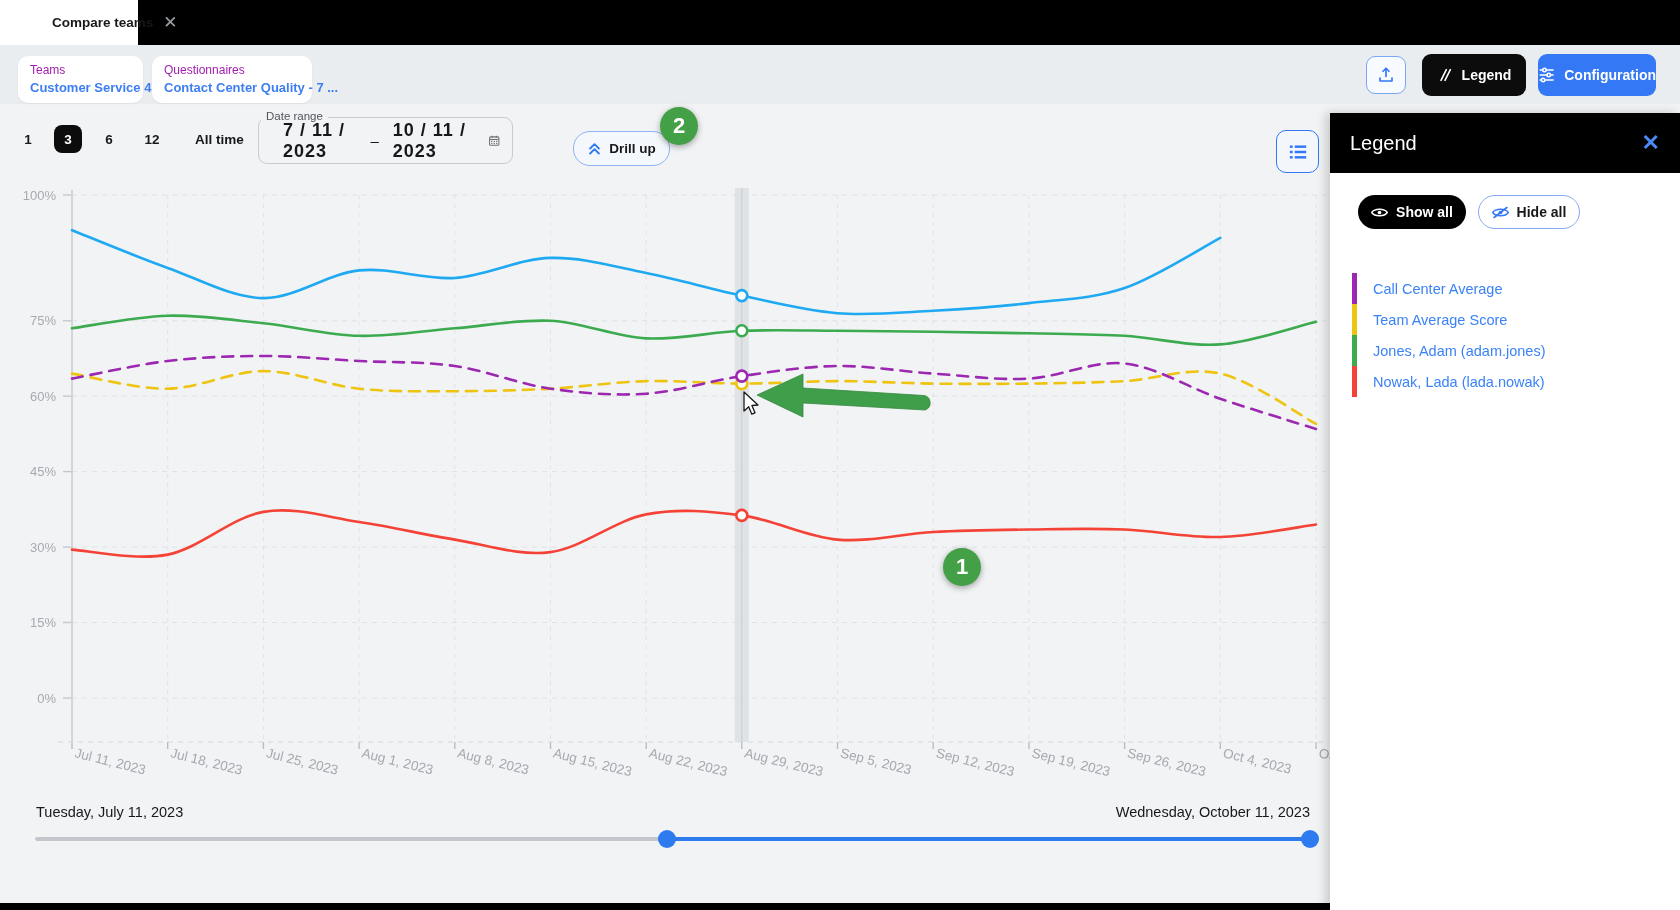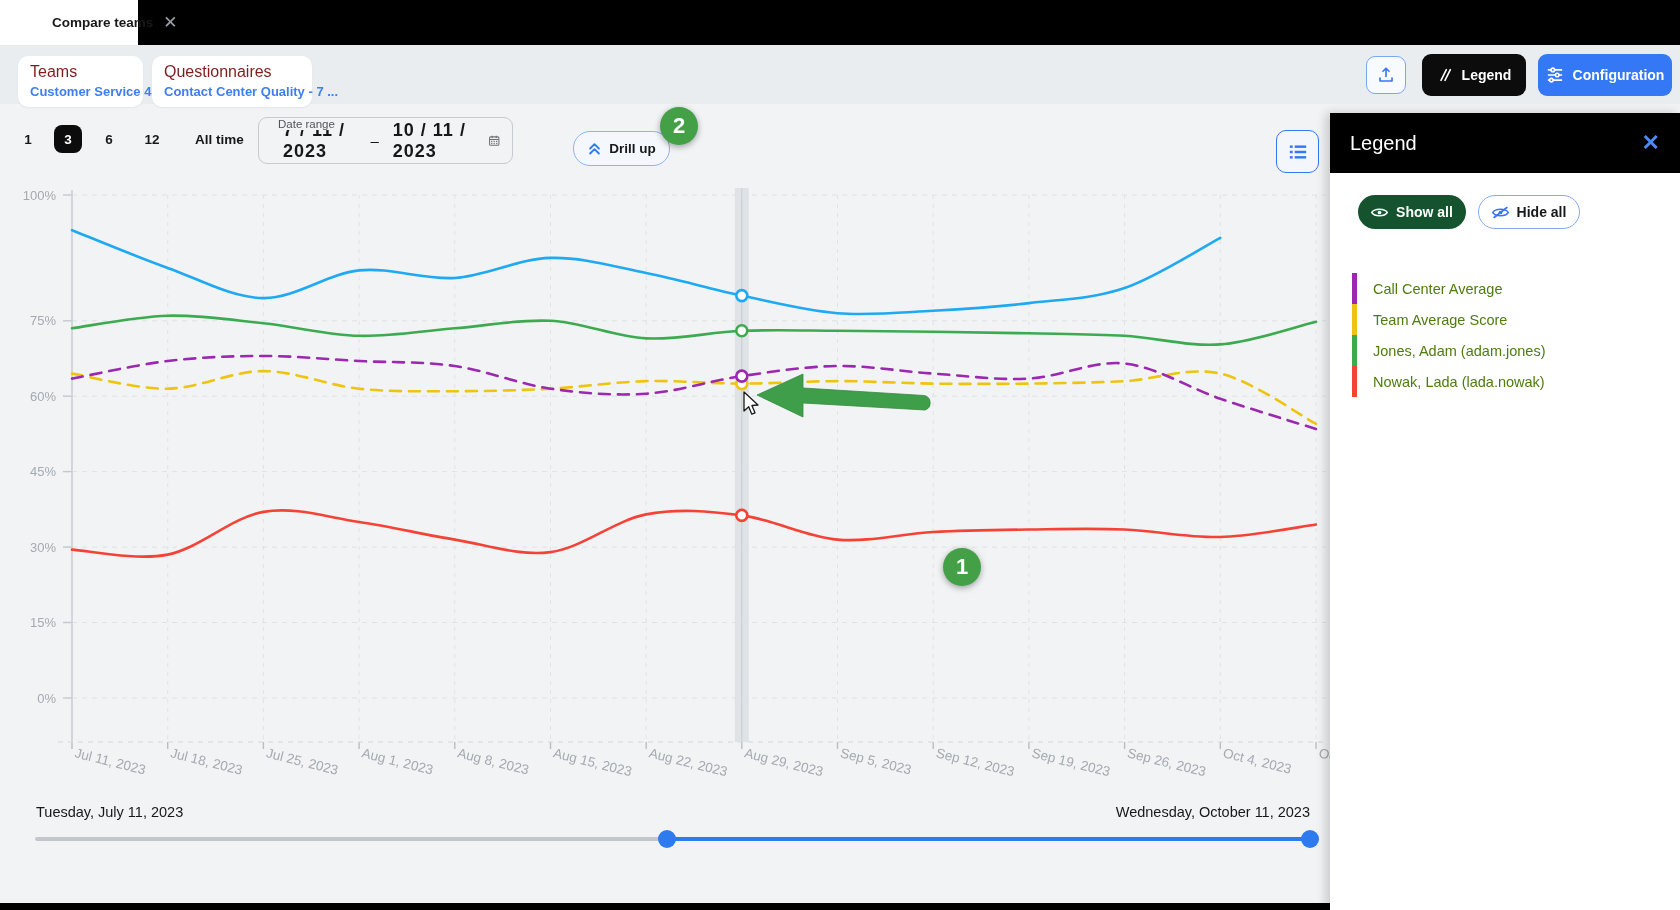--- a/index.html
+++ b/index.html
@@ -5,33 +5,33 @@
   * { box-sizing: border-box; margin: 0; padding: 0; }
   html,body { width:1680px; height:910px; overflow:hidden; font-family:"Liberation Sans", sans-serif; background:#f1f3f4; }
   
   #topbar { position:absolute; left:0; top:0; width:1680px; height:45px; background:#000; }
   #tab { position:absolute; left:0; top:0; width:138px; height:45px; background:#fff; display:flex; align-items:center; padding:0 12px; gap:10px; }
   #tab .t { font-size:13.5px; font-weight:bold; color:#17181a; white-space:nowrap;margin-left:40px; }
   #tab .x { color:#9aa0a6; font-size:17px; cursor:pointer; line-height:1; }
   
   #appheader { position:absolute; left:0; top:45px; width:1680px; height:59px; background:#e9edf0; }
   .chip { position:absolute; top:11px; background:#fff; border-radius:10px; padding:7px 12px 8px; box-shadow:0 1px 2px rgba(0,0,0,.06); cursor:pointer; }
-  .chip .lbl { font-size:16px; color:#7f1d1d; margin-bottom:3px; }
+  .chip .lbl { font-size:12px; color:#a21caf; margin-bottom:3px; }
   .chip .val { font-size:13px; font-weight:bold; color:#3d7ef2; white-space:nowrap; }
   #chip-teams { left:18px; width:125px; }
   #chip-quest { left:152px; width:160px; }
   .hbtn { position:absolute; top:9px; height:42px; border-radius:9px; display:flex; align-items:center; justify-content:center; gap:9px; font-size:14px; font-weight:bold; cursor:pointer; }
   #btn-export { left:1366px; top:11px; width:40px; height:38px; background:#f7fafe; border:1.5px solid #7aa7f5; }
   #btn-legend { left:1422px; width:104px; background:#0c0c0c; color:#fff; }
-  #btn-config { left:1538px; width:134px; background:#3478f5; color:#fff; }
+  #btn-config { left:1538px; width:118px; background:#3478f5; color:#fff; }
   
   .pbtn { position:absolute; top:125px; height:28px; min-width:28px; display:flex; align-items:center; justify-content:center; font-size:13.5px; font-weight:bold; color:#17181a; border-radius:8px; cursor:pointer; padding:0 5px; }
   .pbtn.sel { background:#0c0c0c; color:#fff; }
   #daterange { position:absolute; left:258px; top:117px; width:255px; height:47px; border:1px solid #c6cbd1; border-radius:9px; }
-  #daterange .leg { position:absolute; left:14px; top:-8px; background:#f1f3f4; padding:0 5px; font-size:11.5px; color:#50555b;margin-top:8px; }
+  #daterange .leg { position:absolute; left:2px; top:-8px; background:#f1f3f4; padding:0 5px; font-size:11.5px; color:#50555b; }
   #daterange .row { display:flex; align-items:center; height:100%; padding:0 12px 0 24px; gap:14px; }
   #daterange .dv { font-size:18px; font-weight:bold; color:#17181a; letter-spacing:1px; cursor:text; }
   #daterange .sep { font-size:15px; color:#17181a; }
   #drillup { position:absolute; left:573px; top:131px; width:97px; height:35px; border:1.5px solid #8fb3f3; border-radius:17px; background:#f4f7fb; display:flex; align-items:center; justify-content:center; gap:7px; cursor:pointer; }
   #drillup span { font-size:13.5px; font-weight:bold; color:#17181a; }
   #listbtn { position:absolute; left:1276px; top:130px; width:43px; height:43px; border:1.5px solid #3478f5; border-radius:10px; background:#f3f6fa; display:flex; align-items:center; justify-content:center; cursor:pointer; }
   
   #chart { position:absolute; left:0; top:168px; width:1330px; height:640px; overflow:hidden; }
   
   .badge { position:absolute; width:38px; height:38px; border-radius:50%; background:#43a047; color:#fff; font-size:22px; font-weight:bold; display:flex; align-items:center; justify-content:center; box-shadow:0 2px 6px rgba(0,0,0,.35); z-index:30; }
@@ -43,26 +43,26 @@
   #track-gray { position:absolute; left:35px; top:37px; width:1275px; height:4px; background:#c3c7cb; border-radius:2px; cursor:pointer; }
   #track-blue { position:absolute; left:667px; top:37px; width:643px; height:4px; background:#2e7bf0; border-radius:2px; cursor:pointer; }
   .handle { position:absolute; top:30px; width:18px; height:18px; border-radius:50%; background:#2e7bf0; cursor:grab; }
   #bottomstrip { position:absolute; left:0; top:903px; width:1330px; height:7px; background:#000; }
   
   #drawer { position:absolute; left:1330px; top:113px; width:350px; height:797px; background:#fff; box-shadow:-4px 0 10px rgba(0,0,0,.18); }
   #drawer-head { position:absolute; left:0; top:0; width:350px; height:60px; background:#000; display:flex; align-items:center; justify-content:space-between; padding:0 20px; }
   #drawer-head .ttl { color:#fff; font-size:20px; }
   #drawer-head .x { color:#4b8af8; font-size:22px; font-weight:bold; cursor:pointer; line-height:1; }
   .dbtn { position:absolute; top:82px; height:34px; border-radius:17px; display:flex; align-items:center; justify-content:center; gap:8px; font-size:14px; font-weight:bold; cursor:pointer; }
-  #showall { left:28px; width:108px; background:#14532d; color:#fff; }
+  #showall { left:28px; width:108px; background:#000000; color:#fff; }
   #hideall { left:148px; width:102px; background:#fff; color:#17181a; border:1.5px solid #85aaf3; }
   #litems { position:absolute; left:22px; top:160px; right:10px; }
   .litem { display:flex; align-items:center; height:31px; cursor:pointer; }
   .litem .bar { width:5px; height:31px; margin-right:16px; }
-  .litem .nm { font-size:14.5px; color:#4d7c0f; }
+  .litem .nm { font-size:14.5px; color:#3b82f6; }
 </style>
 </head>
 <body>
 
 <div id="topbar">
   <div id="tab">
     <span class="t">Compare teams</span>
     <span class="x">✕</span>
   </div>
 </div>

